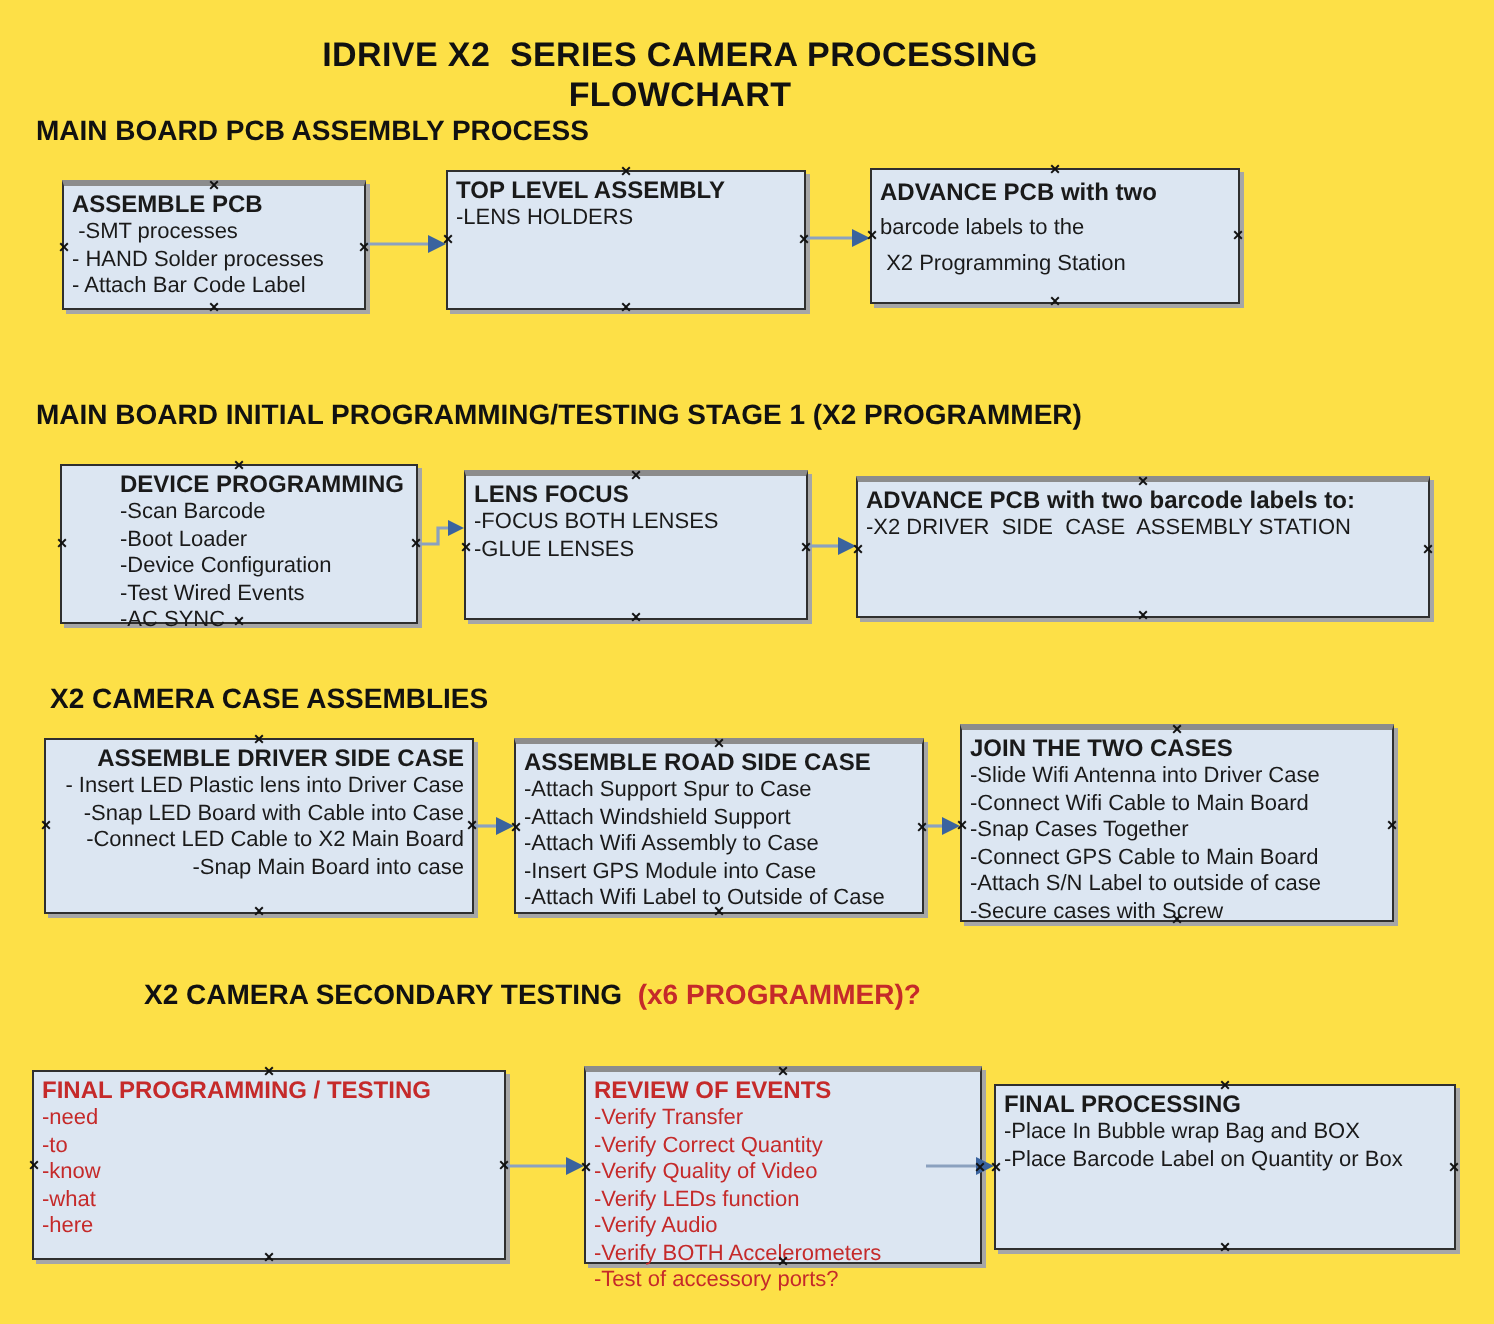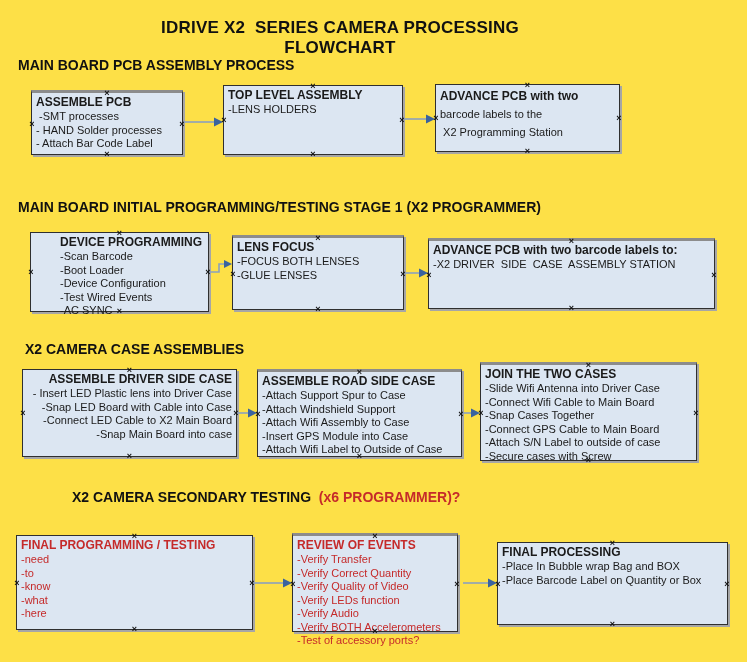--- a/index.html
+++ b/index.html
@@ -193,21 +193,21 @@
         <div class="item">-to</div>
         <div class="item">-know</div>
         <div class="item">-what</div>
         <div class="item">-here</div>
       </div>
   <span class="cp cp-n">×</span>
       <span class="cp cp-s">×</span>
       <span class="cp cp-w">×</span>
       <span class="cp cp-e">×</span>
     </div>
-  <div class="box gray-top red-box" style="left:292px;top:533px;width:166px;height:99px;">
+  <div class="box gray-top red-box" style="left:292px;top:533px;width:199px;height:99px;">
     <div class="box-title">REVIEW OF EVENTS</div>
     <div class="box-items">
         <div class="item">-Verify Transfer</div>
         <div class="item">-Verify Correct Quantity</div>
         <div class="item">-Verify Quality of Video</div>
         <div class="item">-Verify LEDs function</div>
         <div class="item">-Verify Audio</div>
         <div class="item">-Verify BOTH Accelerometers</div>
         <div class="item">-Test of accessory ports?</div>
       </div>

